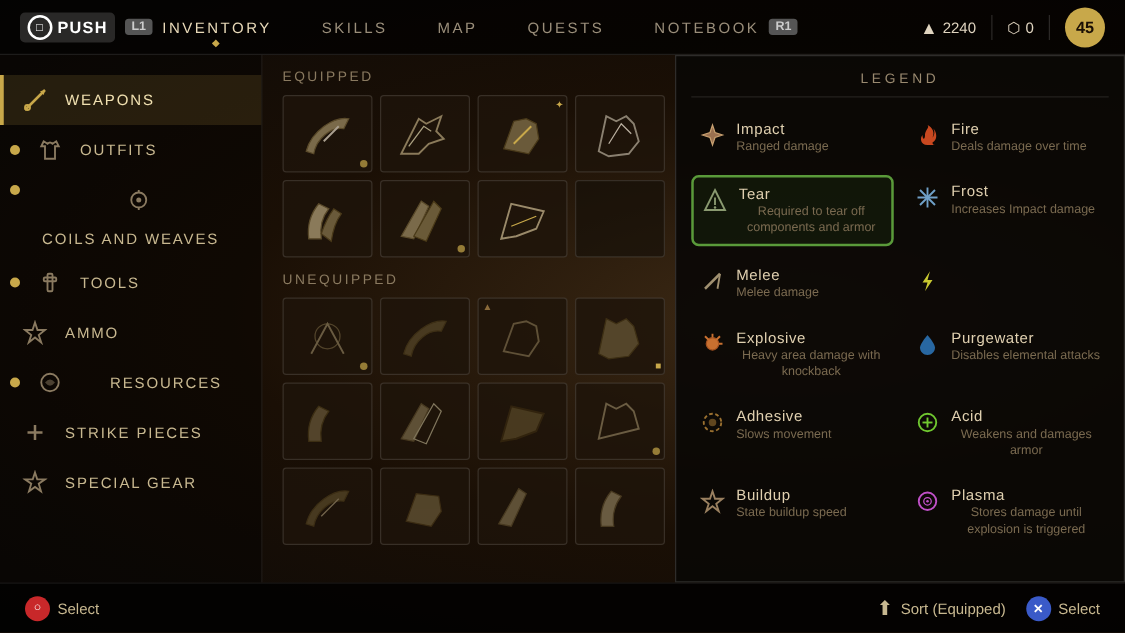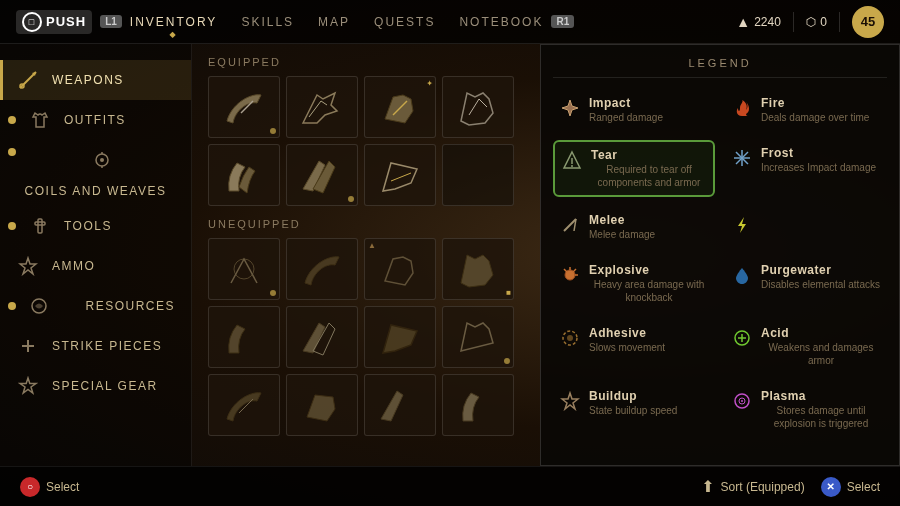--- a/index.html
+++ b/index.html
@@ -60,21 +60,21 @@
       border-radius: 50%;
       border: 2px solid #fff;
       display: flex; align-items: center; justify-content: center;
       font-size: 9px;
       margin-right: 4px;
     }
 
     .nav-tabs {
       display: flex;
       align-items: center;
-      gap: 24px;
+      gap: 40px;
     }
 
     .nav-tab {
       font-size: 12px;
       letter-spacing: 2px;
       color: #9a8e7a;
       text-transform: uppercase;
       position: relative;
     }
 
@@ -130,21 +130,21 @@
       top: 44px;
       bottom: 40px;
       left: 0;
       right: 0;
       display: flex;
       z-index: 5;
     }
 
     
     .sidebar {
-      width: 192px;
+      width: 210px;
       padding: 16px 0;
       background: rgba(0,0,0,0.4);
       border-right: 1px solid rgba(255,255,255,0.08);
       text-align: center;
     }
 
     .sidebar-item {
       display: flex;
       align-items: center;
       gap: 12px;
@@ -283,21 +283,21 @@
       display: flex; align-items: center; justify-content: center;
       font-size: 14px;
       flex-shrink: 0;
       margin-top: 1px;
     }
 
     .legend-item-text {}
 
     .legend-item-name {
       font-size: 12px;
-      font-weight: bold;
+      font-weight: normal;
       color: #e0d0b0;
       letter-spacing: 0.5px;
     }
 
     .legend-item-desc {
       font-size: 10px;
       color: #7a6a50;
       line-height: 1.3;
       margin-top: 1px;
       text-align: center;

